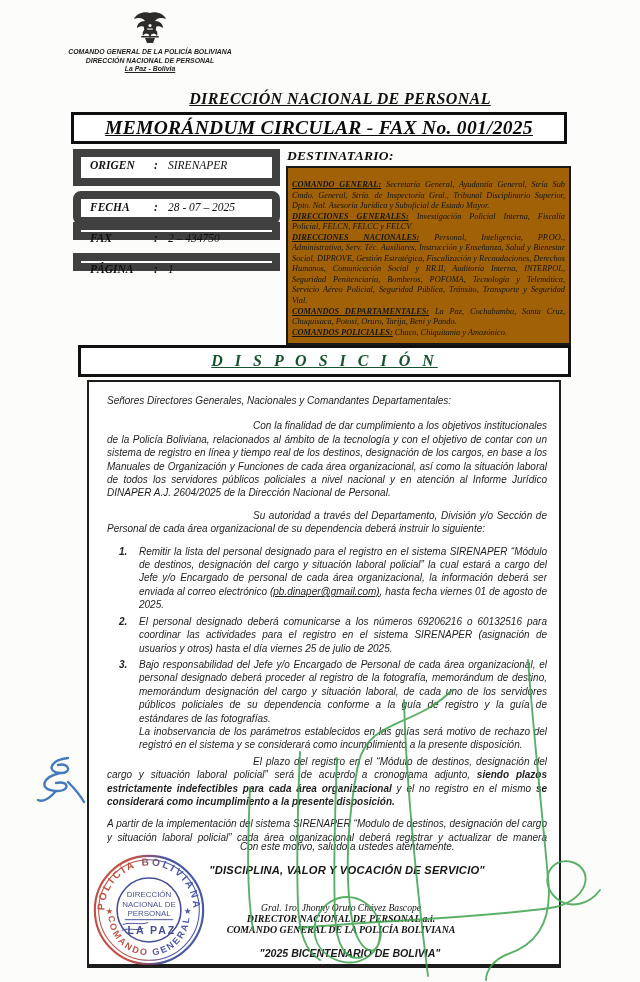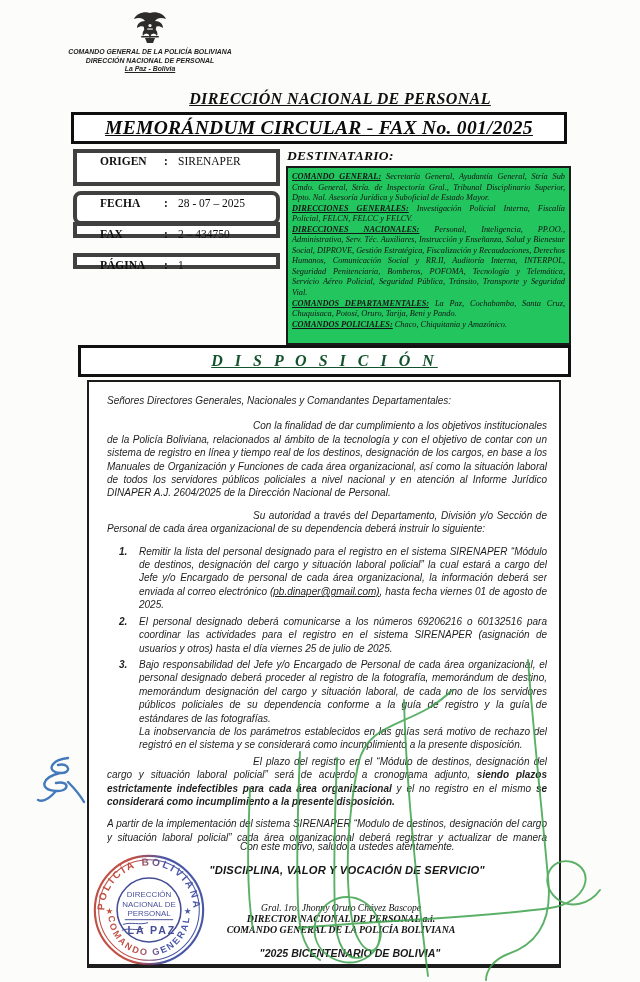--- a/index.html
+++ b/index.html
@@ -12,35 +12,35 @@
   .lh-line.small{font-weight:bold;}
   .lh-line.place{font-weight:bold;text-decoration:underline;}
   
   .doc-title{position:absolute;left:110px;top:90px;width:460px;text-align:center;
              font:italic bold 16px "Liberation Serif",serif;color:#111;text-decoration:underline;letter-spacing:.4px;}
   .memo-box{position:absolute;left:71px;top:112px;width:490px;height:26px;border:3px solid #0e0e0e;
             display:flex;align-items:center;justify-content:center;background:#fff;}
   .memo-box span{font:italic bold 19.5px "Liberation Serif",serif;color:#0c0c0c;text-decoration:underline;letter-spacing:.3px;}
   
   #meta-col{position:absolute;left:73px;top:149px;width:209px;height:130px;}
-  .meta-row{position:absolute;left:0;width:207px;border:4px solid #404040;background:#fff;
-            font-family:"Liberation Serif",serif;font-size:11.5px;color:#101010;
-            padding:2px 0 0 23px;box-sizing:border-box;}
+  .meta-row{position:absolute;left:0;width:207px;border:8px solid #404040;background:#fff;
+            font-family:"Liberation Serif",serif;font-style:italic;font-size:11.5px;color:#101010;
+            padding:2px 0 0 9px;box-sizing:border-box;}
   .meta-row:nth-child(1){top:0;height:37px;}
   .meta-row:nth-child(2){top:42px;height:34px;border-radius:8px;}
   .meta-row:nth-child(3){top:73px;height:16px;}
   .meta-row:nth-child(4){top:104px;height:16px;}
   .meta-label{display:inline-block;width:64px;font-weight:bold;}
   .meta-sep{display:inline-block;width:14px;font-weight:bold;}
   .meta-value{font-weight:normal;}
   
   .dest-head{position:absolute;left:287px;top:148px;font:italic bold 13.5px "Liberation Serif",serif;
              color:#0d0d0d;letter-spacing:.3px;}
   #dest-box{position:absolute;left:286px;top:166px;width:285px;height:179px;border:2px solid #191919;
-            background:#22c55e;box-sizing:border-box;padding:4px 4px;overflow:hidden;
+            background:#a16207;box-sizing:border-box;padding:12px 4px;overflow:hidden;
             font:italic 8.3px "Liberation Serif",serif;line-height:10.55px;color:#141414;text-align:justify;}
   #dest-box p{margin:0;}
   #dest-box .lead{font-weight:bold;text-decoration:underline;}
   
   .disp-box{position:absolute;left:78px;top:345px;width:487px;height:26px;border:3px solid #101010;
             display:flex;align-items:center;justify-content:center;background:#fff;}
   .disp-box span{font:italic bold 16px "Liberation Serif",serif;color:#14532d;
                  letter-spacing:4px;text-decoration:underline;}
   
   .body-box{position:absolute;left:87px;top:380px;width:474px;height:588px;border:2px solid #1d1d1d;

